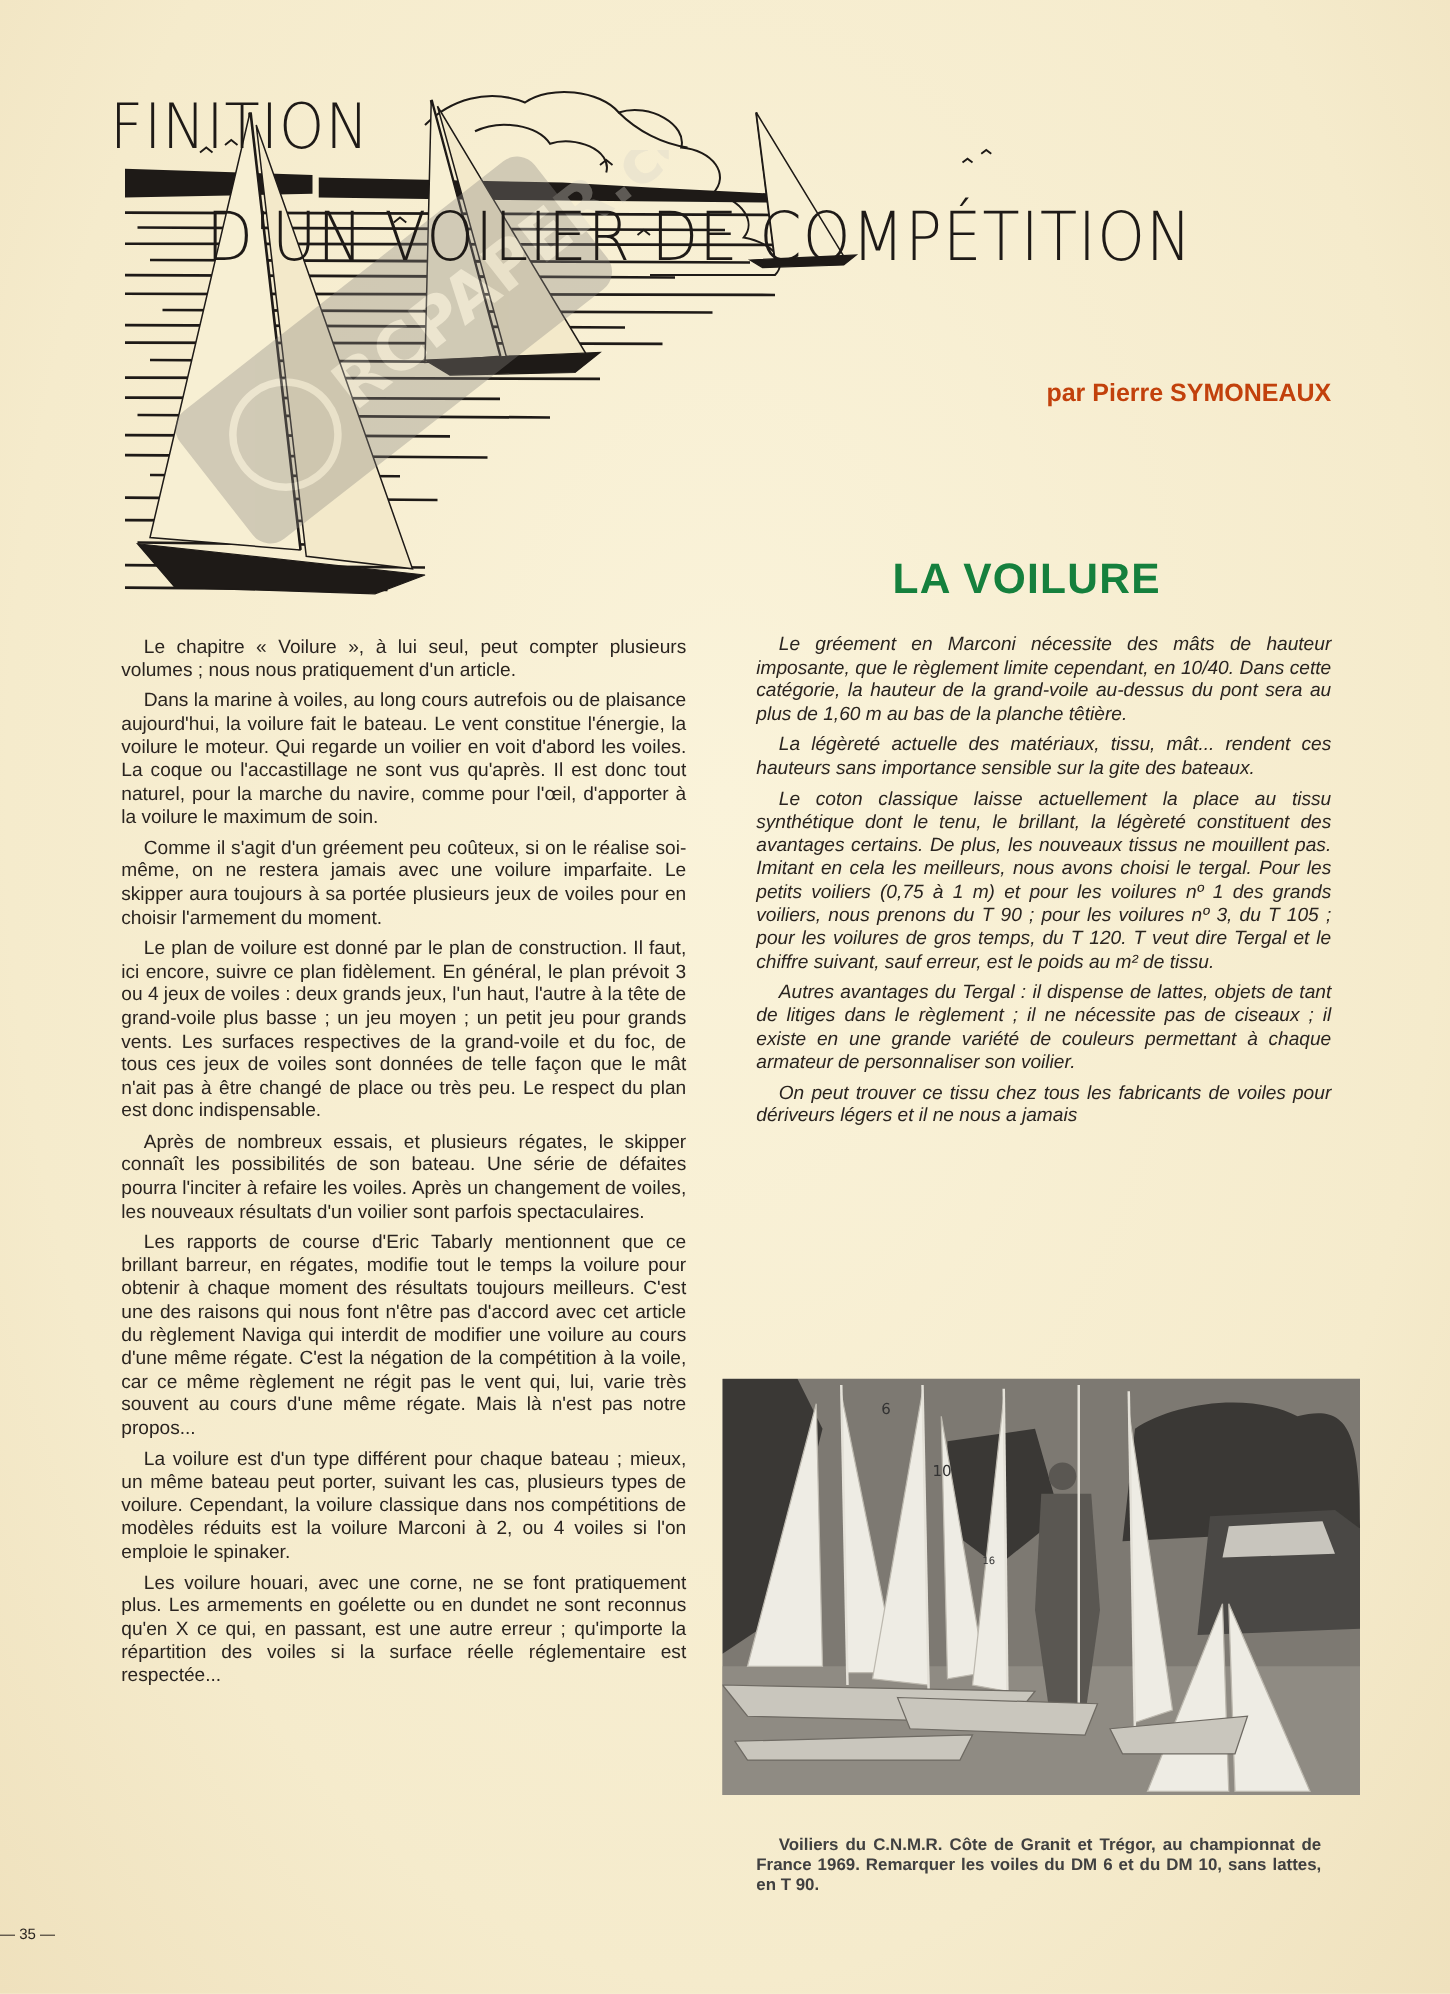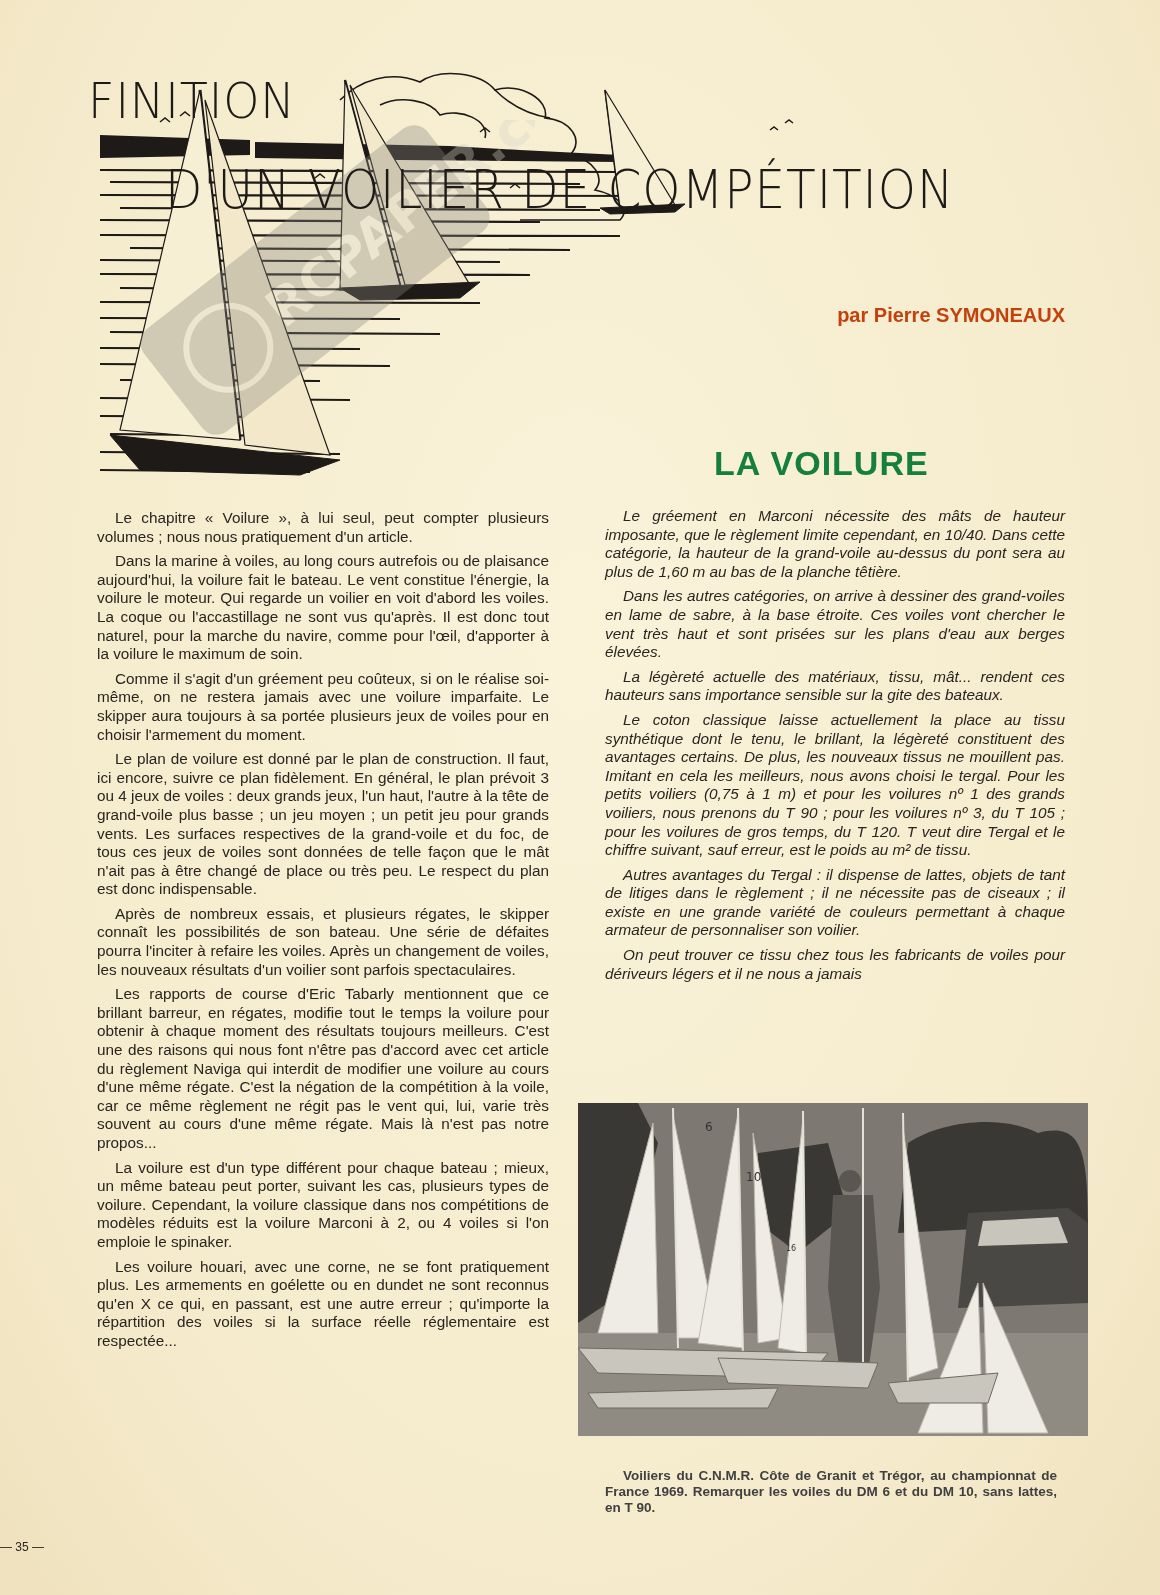--- a/index.html
+++ b/index.html
@@ -155,21 +155,20 @@
   <p>Comme il s'agit d'un gréement peu coûteux, si on le réalise soi-même, on ne restera jamais avec une voilure imparfaite. Le skipper aura toujours à sa portée plusieurs jeux de voiles pour en choisir l'armement du moment.</p>
   <p>Le plan de voilure est donné par le plan de construction. Il faut, ici encore, suivre ce plan fidèlement. En général, le plan prévoit 3 ou 4 jeux de voiles : deux grands jeux, l'un haut, l'autre à la tête de grand-voile plus basse ; un jeu moyen ; un petit jeu pour grands vents. Les surfaces respectives de la grand-voile et du foc, de tous ces jeux de voiles sont données de telle façon que le mât n'ait pas à être changé de place ou très peu. Le respect du plan est donc indispensable.</p>
   <p>Après de nombreux essais, et plusieurs régates, le skipper connaît les possibilités de son bateau. Une série de défaites pourra l'inciter à refaire les voiles. Après un changement de voiles, les nouveaux résultats d'un voilier sont parfois spectaculaires.</p>
   <p>Les rapports de course d'Eric Tabarly mentionnent que ce brillant barreur, en régates, modifie tout le temps la voilure pour obtenir à chaque moment des résultats toujours meilleurs. C'est une des raisons qui nous font n'être pas d'accord avec cet article du règlement Naviga qui interdit de modifier une voilure au cours d'une même régate. C'est la négation de la compétition à la voile, car ce même règlement ne régit pas le vent qui, lui, varie très souvent au cours d'une même régate. Mais là n'est pas notre propos...</p>
   <p>La voilure est d'un type différent pour chaque bateau ; mieux, un même bateau peut porter, suivant les cas, plusieurs types de voilure. Cependant, la voilure classique dans nos compétitions de modèles réduits est la voilure Marconi à 2, ou 4 voiles si l'on emploie le spinaker.</p>
   <p>Les voilure houari, avec une corne, ne se font pratiquement plus. Les armements en goélette ou en dundet ne sont reconnus qu'en X ce qui, en passant, est une autre erreur ; qu'importe la répartition des voiles si la surface réelle réglementaire est respectée...</p>
 </div>
 
 <div class="col col-right">
   <p>Le gréement en Marconi nécessite des mâts de hauteur imposante, que le règlement limite cependant, en 10/40. Dans cette catégorie, la hauteur de la grand-voile au-dessus du pont sera au plus de 1,60 m au bas de la planche têtière.</p>
-  <p>Dans les autres catégories, on arrive à dessiner des grand-voiles en lame de sabre, à la base étroite. Ces voiles vont chercher le vent très haut et sont prisées sur les plans d'eau aux berges élevées.</p>
   <p>La légèreté actuelle des matériaux, tissu, mât... rendent ces hauteurs sans importance sensible sur la gite des bateaux.</p>
   <p>Le coton classique laisse actuellement la place au tissu synthétique dont le tenu, le brillant, la légèreté constituent des avantages certains. De plus, les nouveaux tissus ne mouillent pas. Imitant en cela les meilleurs, nous avons choisi le tergal. Pour les petits voiliers (0,75 à 1 m) et pour les voilures nº 1 des grands voiliers, nous prenons du T 90 ; pour les voilures nº 3, du T 105 ; pour les voilures de gros temps, du T 120. T veut dire Tergal et le chiffre suivant, sauf erreur, est le poids au m² de tissu.</p>
   <p>Autres avantages du Tergal : il dispense de lattes, objets de tant de litiges dans le règlement ; il ne nécessite pas de ciseaux ; il existe en une grande variété de couleurs permettant à chaque armateur de personnaliser son voilier.</p>
   <p>On peut trouver ce tissu chez tous les fabricants de voiles pour dériveurs légers et il ne nous a jamais</p>
 </div>
 
 <svg class="photo" viewBox="0 0 510 333" xmlns="http://www.w3.org/2000/svg">
   <rect width="510" height="333" fill="#7d7972"></rect>
   <g fill="#3a3835">
     <path d="M0 0 L60 0 L80 40 L60 120 L30 200 L0 220 Z"></path>

